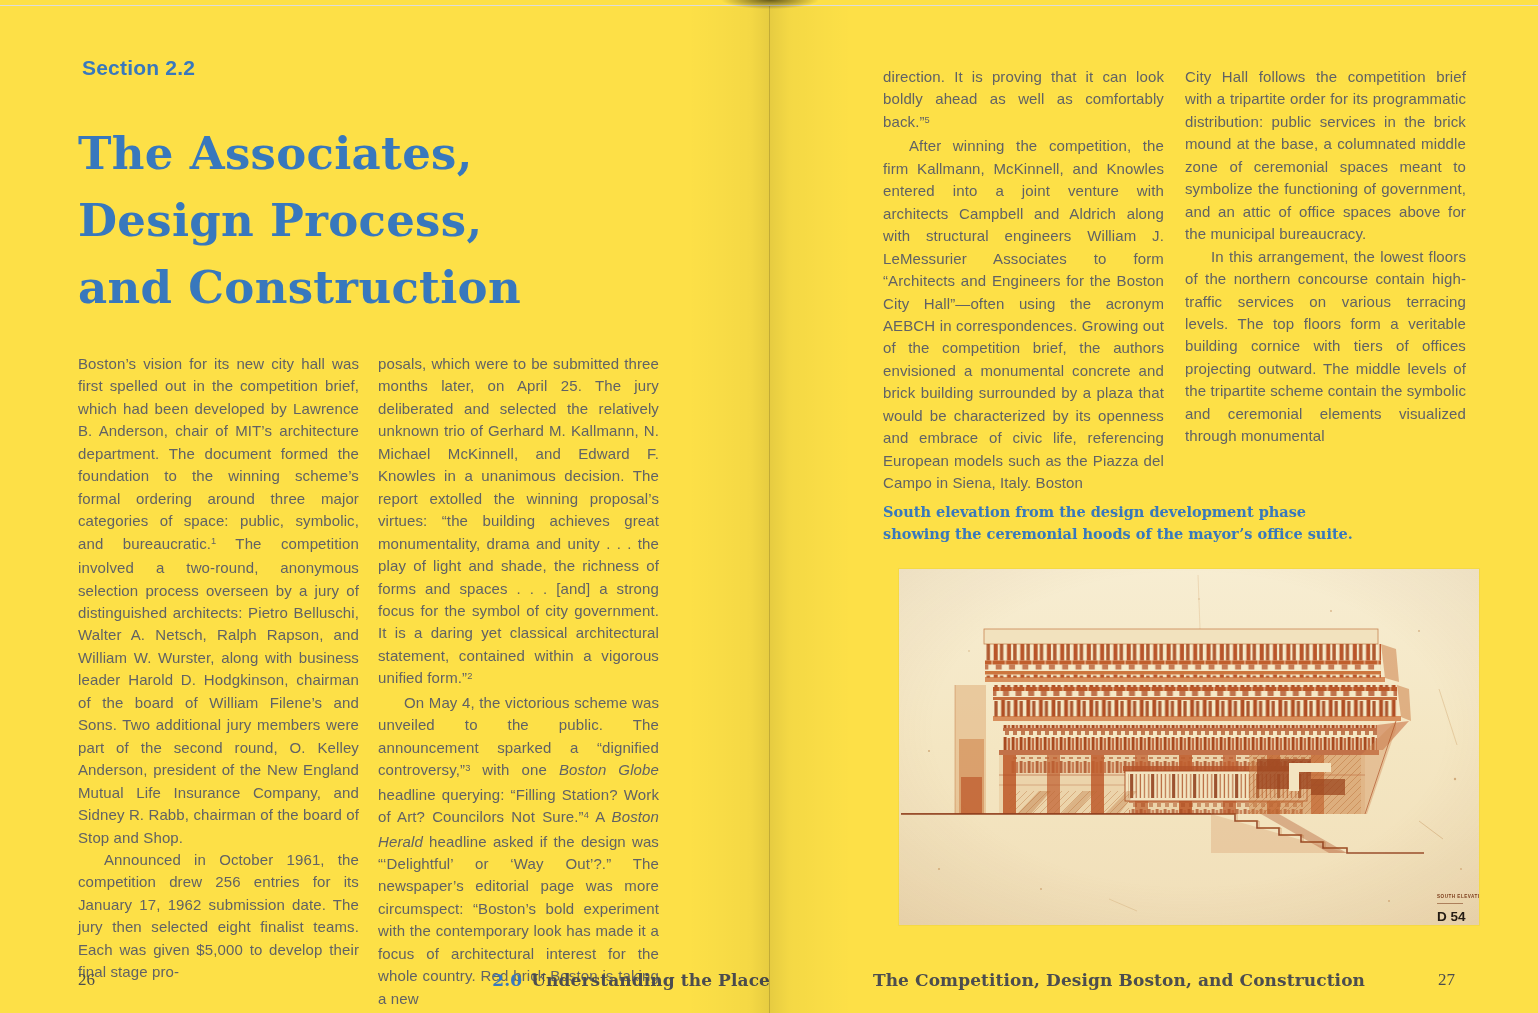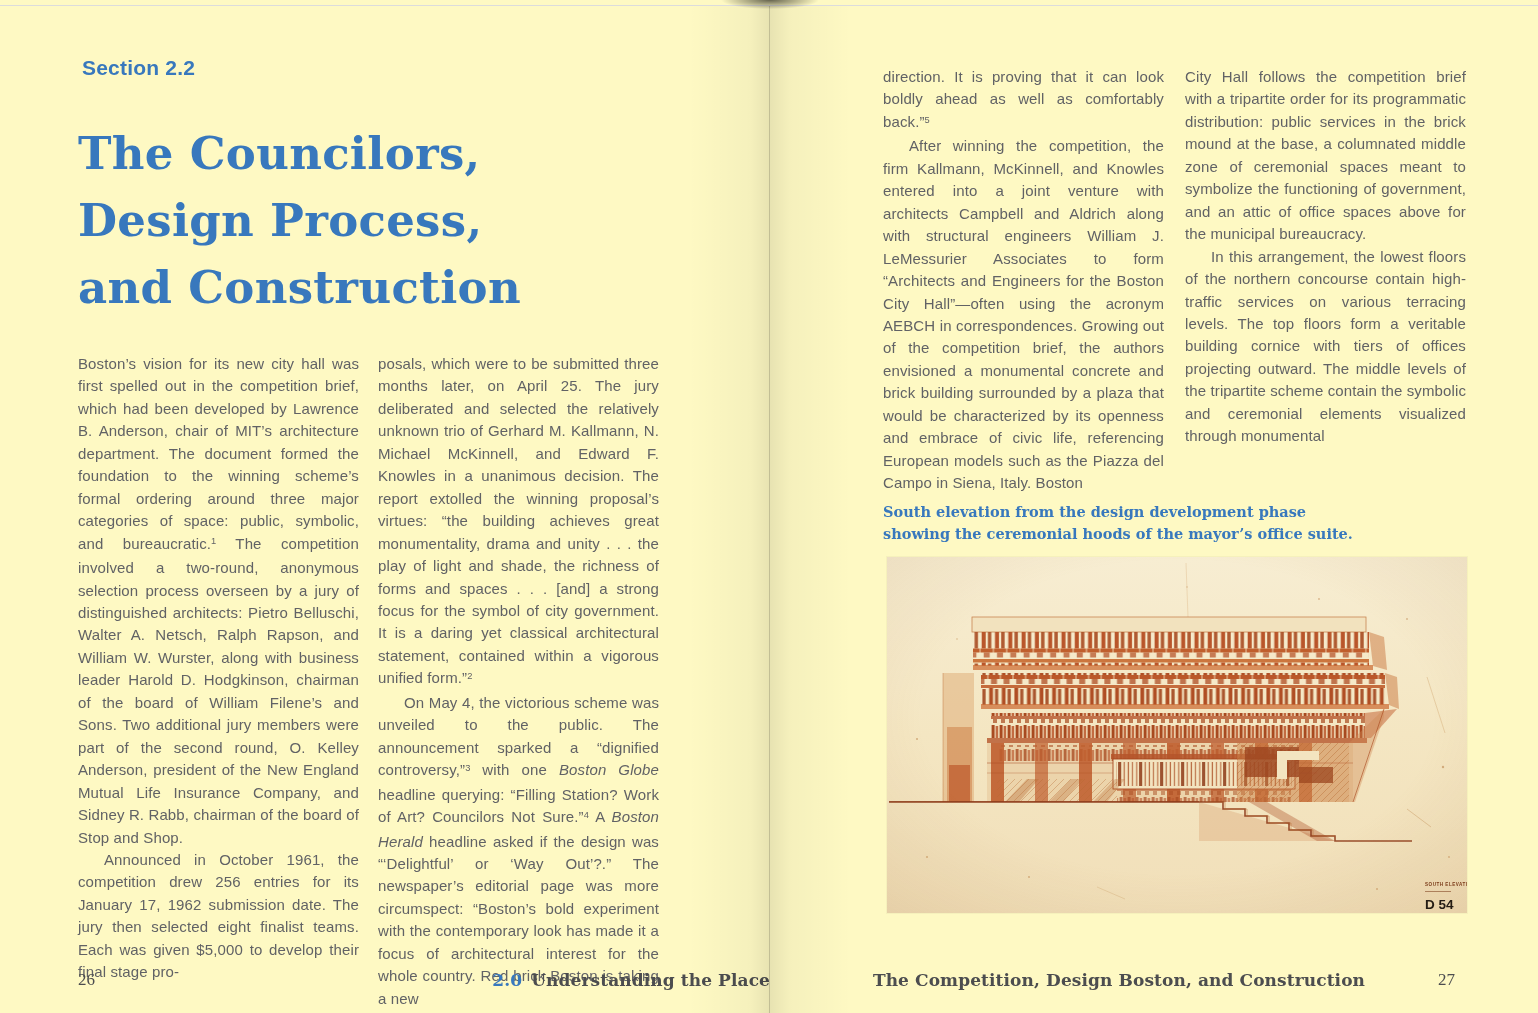--- a/index.html
+++ b/index.html
@@ -7,21 +7,21 @@
     --body-text:#616265;
     --footer-text:#4c4d4f;
   }
   *{box-sizing:border-box;}
   html,body{margin:0;padding:0;}
   body{
     width:1538px;height:1013px;background:#ffffff;
     font-family:"Liberation Sans", sans-serif;
     overflow:hidden;
   }
-  .spread{position:relative;width:1538px;height:1013px;background:#fef9c3;}
+  .spread{position:relative;width:1538px;height:1013px;background:#fde047;}
   .top-hairline{position:absolute;left:0;top:5px;width:1538px;height:1px;background:#dcdcdc;}
   .fold{
     position:absolute;left:688px;top:6px;width:164px;height:1007px;
     background:linear-gradient(90deg,rgba(0,0,0,0) 0%,rgba(0,0,0,0.035) 38%,rgba(0,0,0,0.09) 50%,rgba(0,0,0,0.035) 62%,rgba(0,0,0,0) 100%);
     pointer-events:none;
   }
   .fold-line{position:absolute;left:769px;top:6px;width:1px;height:1007px;background:rgba(0,0,0,0.16);}
   .fold-top-shadow{
     position:absolute;left:700px;top:0;width:140px;height:13px;
     background:radial-gradient(ellipse 50% 100% at 50% 0%,rgba(0,0,0,0.6),rgba(0,0,0,0) 70%);
@@ -53,21 +53,21 @@
 
   
   .rp-col1{left:883px;top:66px;}
   .rp-col2{left:1185px;top:66px;}
   .caption{
     position:absolute;left:883px;top:501px;width:470px;
     font-family:"DejaVu Serif", serif;font-weight:bold;
     font-size:14.5px;line-height:22px;color:var(--accent-blue);
   }
   .drawing{
-    position:absolute;left:883px;top:553px;width:580px;height:356px;margin:4px;
+    position:absolute;left:883px;top:553px;width:580px;height:356px;margin:16px;
     box-shadow:0 0 0 1px rgba(0,0,0,0.03);
   }
 
   
   .folio{
     position:absolute;top:970px;
     font-family:Liberation Serif, serif;font-size:17px;color:var(--footer-text);
   }
   .folio-left{left:78px;}
   .folio-right{left:1438px;width:30px;text-align:left;}
@@ -83,21 +83,21 @@
 </head>
 <body>
 
 <div class="spread">
   <div class="top-hairline"></div>
 
   <div>
     <div class="section-label">Section 2.2</div>
 
     <div class="chapter-title">
-      <div>The Councilors,</div>
+      <div>The Associates,</div>
       <div>Design Process,</div>
       <div>and Construction</div>
     </div>
 
     <div class="col lp-col1">
         <p><span>Boston’s vision for its new city hall was first spelled out in the competition brief, which had been developed by Lawrence B. Anderson, chair of MIT’s architecture department. The document formed the foundation to the winning scheme’s formal ordering around three major categories of space: public, symbolic, and bureaucratic.</span><span class="sup">1</span><span> The competition involved a two-round, anonymous selection process overseen by a jury of distinguished architects: Pietro Belluschi, Walter A. Netsch, Ralph Rapson, and William W. Wurster, along with business leader Harold D. Hodgkinson, chairman of the board of William Filene’s and Sons. Two additional jury members were part of the second round, O. Kelley Anderson, president of the New England Mutual Life Insurance Company, and Sidney R. Rabb, chairman of the board of Stop and Shop.</span></p>
         <p class="indent"><span>Announced in October 1961, the competition drew 256 entries for its January 17, 1962 submission date. The jury then selected eight finalist teams. Each was given $5,000 to develop their final stage pro-</span></p>
       </div>
     <div class="col lp-col2">
         <p><span>posals, which were to be submitted three months later, on April 25. The jury deliberated and selected the relatively unknown trio of Gerhard M. Kallmann, N. Michael McKinnell, and Edward F. Knowles in a unanimous decision. The report extolled the winning proposal’s virtues: “the building achieves great monumentality, drama and unity . . . the play of light and shade, the richness of forms and spaces . . . [and] a strong focus for the symbol of city government. It is a daring yet classical architectural statement, contained within a vigorous unified form.”</span><span class="sup">2</span></p>

